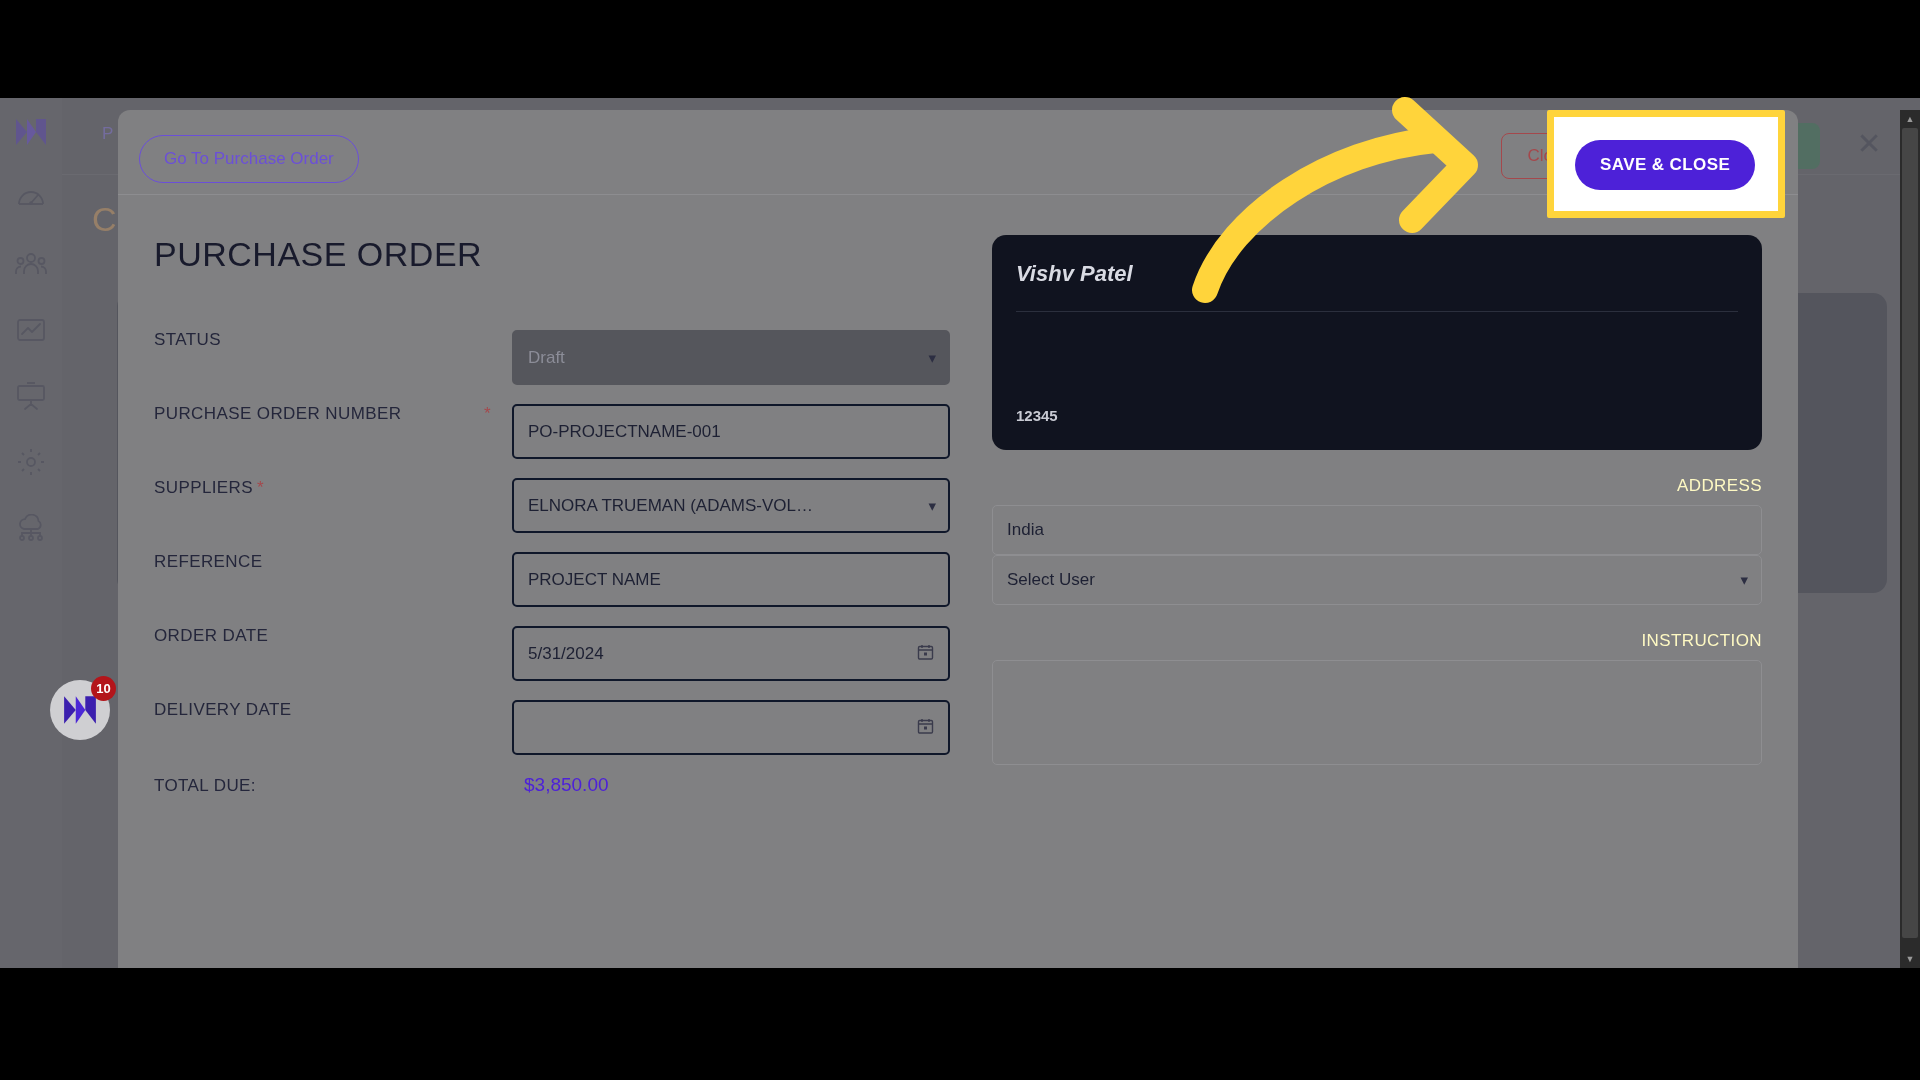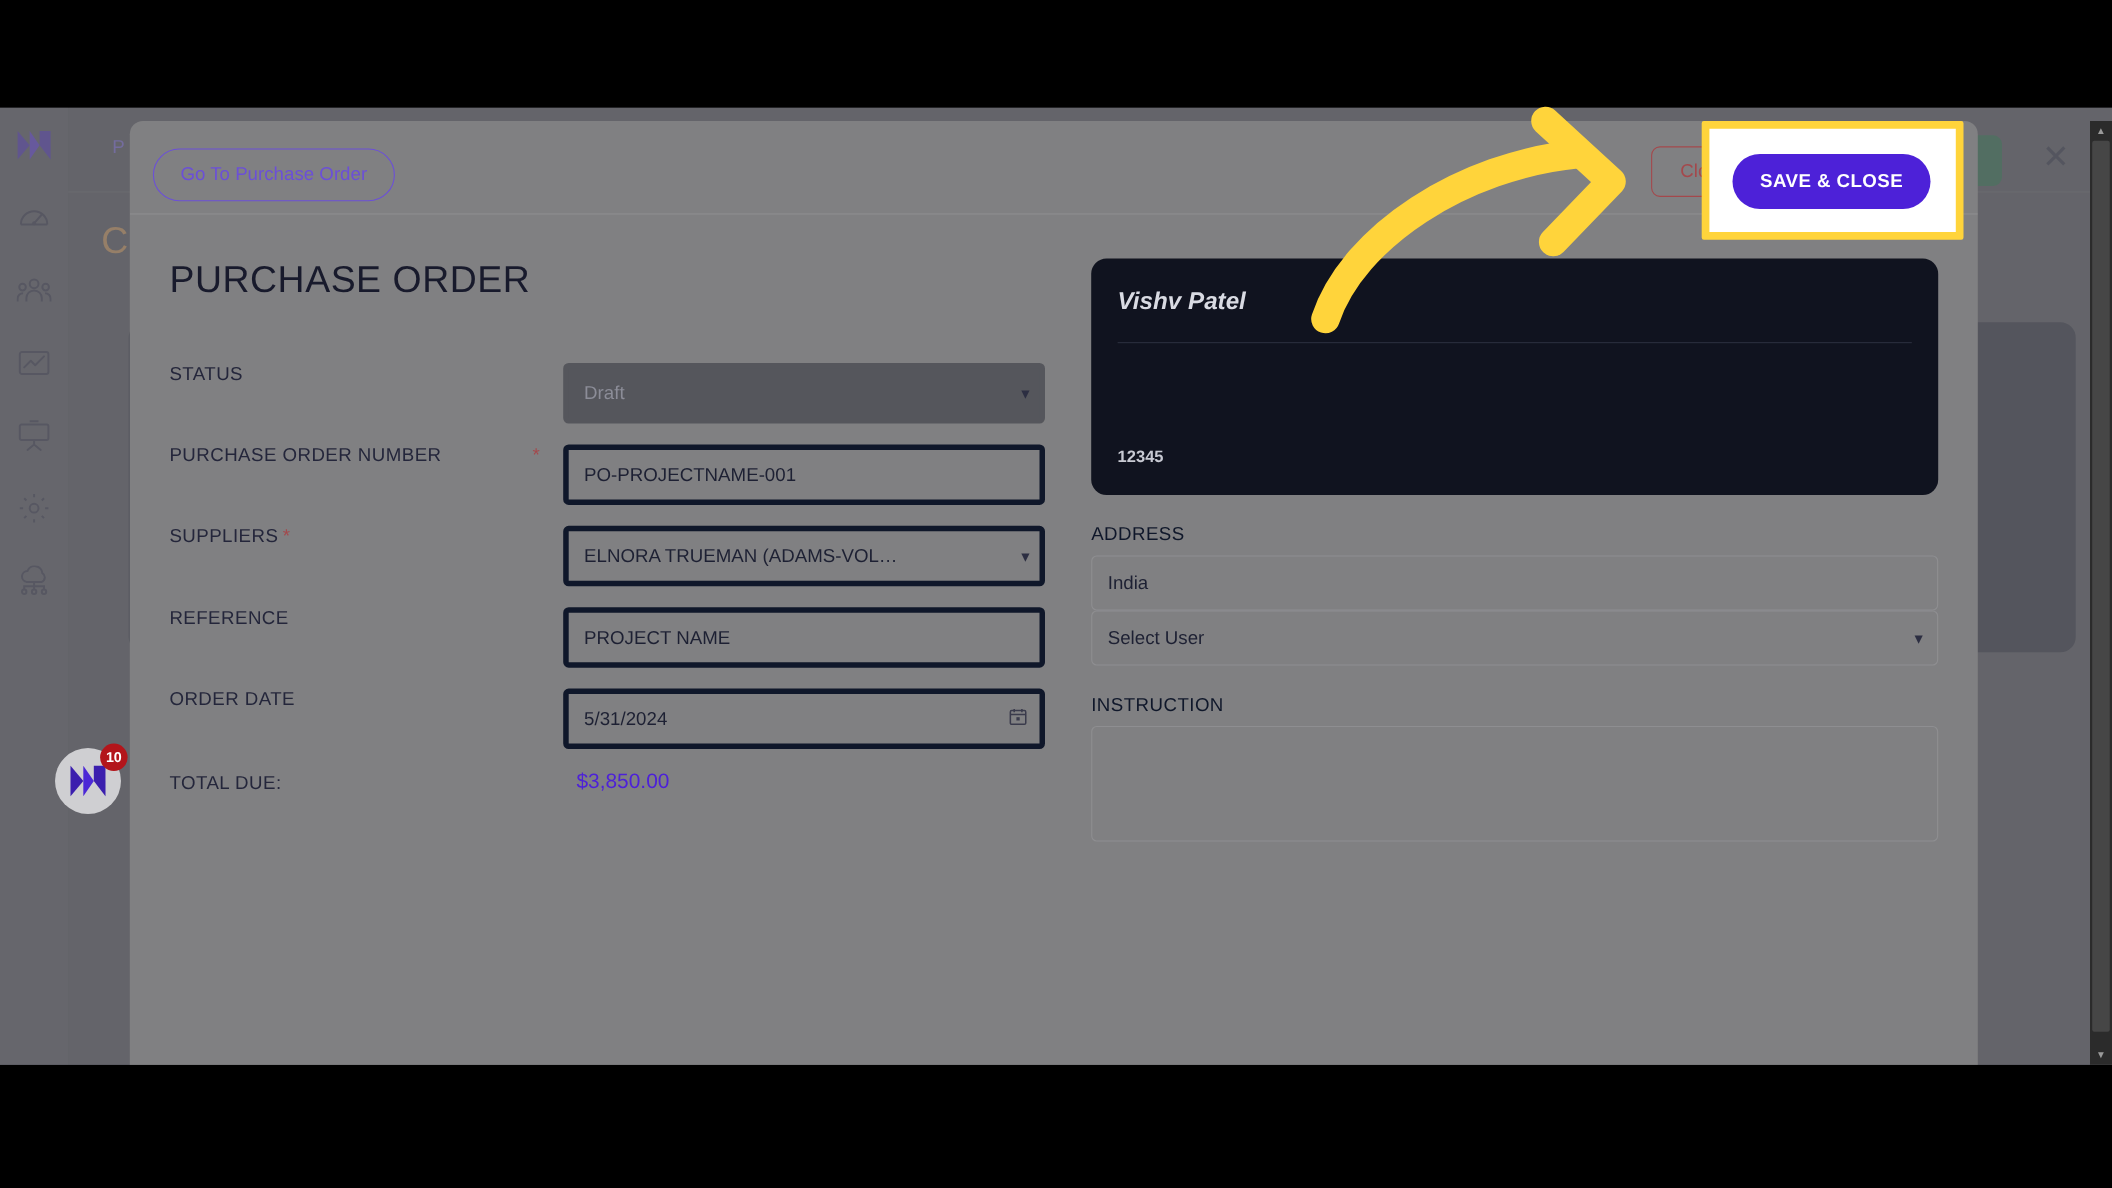--- a/index.html
+++ b/index.html
@@ -115,21 +115,21 @@
   .flabel {
     width: 330px; flex: none; font-size: 17px; color: #24263b;
     letter-spacing: .4px; text-transform: uppercase;
   }
   .req { color: #a4484c; margin-left: 4px; }
   .req-col { width: 28px; flex: none; color: #a4484c; font-size: 17px; }
   .fctl { flex: 1; position: relative; }
 
   .inp {
     width: 100%; height: 55px; padding: 0 44px 0 14px;
-    background: transparent; border: 5px solid #0f172a; border-radius: 5px;
+    background: transparent; border: 2px solid #0f172a; border-radius: 5px;
     font-size: 17px; color: #1d2033; font-family: inherit; outline: none;
   }
   .inp::placeholder { color: #5b5c6e; }
   .inp.disabled {
     background: #55565c; border-color: #55565c; color: #8c8d98;
   }
   .chev {
     position: absolute; right: 14px; top: 50%; transform: translateY(-50%);
     pointer-events: none; color: #2c2e42; font-size: 15px;
   }
@@ -143,21 +143,21 @@
 
   
   .dark-card {
     background: #10131f; border-radius: 14px; height: 215px;
     padding: 26px 24px 0 24px; position: relative;
   }
   .dark-name { color: #d9dbe3; font-size: 22px; font-weight: 700; font-style: italic; }
   .dark-rule { height: 1px; background: #2b2f3d; margin-top: 24px; }
   .dark-num { position: absolute; left: 24px; bottom: 26px; color: #c8cad3; font-size: 15px; font-weight: 700; }
 
-  .rlabel { font-size: 17px; color: #0f172a; letter-spacing: .4px; margin: 26px 0 9px 0; text-transform: uppercase; }
+  .rlabel { font-size: 17px; color: #fef9c3; letter-spacing: .4px; margin: 26px 0 9px 0; text-transform: uppercase; text-align: right; }
   .rinp {
     width: 100%; height: 50px; padding: 0 40px 0 14px;
     background: transparent; border: 1px solid #8e8e91; border-radius: 5px;
     font-size: 17px; color: #1d2033; font-family: inherit; outline: none;
   }
   .rinp::placeholder { color: #2a2c3e; }
   .rta {
     width: 100%; height: 105px; padding: 12px 14px;
     background: transparent; border: 1px solid #8e8e91; border-radius: 5px;
     font-size: 17px; color: #1d2033; font-family: inherit; outline: none; resize: none;
@@ -336,20 +336,34 @@
             <span class="cal-ic">
               <svg width="17" height="17" viewBox="0 0 17 17" fill="none" stroke="#3a3b4c" stroke-width="1.4">
                   <rect x="1.5" y="3" width="14" height="12.5" rx="1.2"></rect>
                   <path d="M1.5 6.5h14M5 1.5v3M12 1.5v3"></path>
                   <rect x="7" y="9" width="3" height="3" fill="#3a3b4c" stroke="none"></rect>
                 </svg>
             </span>
           </div>
         </div>
 
+        <div class="frow">
+          <div class="flabel">DELIVERY DATE</div>
+          <div class="req-col"></div>
+          <div class="fctl">
+            <input class="inp" value="" style="">
+            <span class="cal-ic">
+              <svg width="17" height="17" viewBox="0 0 17 17" fill="none" stroke="#3a3b4c" stroke-width="1.4">
+                  <rect x="1.5" y="3" width="14" height="12.5" rx="1.2"></rect>
+                  <path d="M1.5 6.5h14M5 1.5v3M12 1.5v3"></path>
+                  <rect x="7" y="9" width="3" height="3" fill="#3a3b4c" stroke="none"></rect>
+                </svg>
+            </span>
+          </div>
+        </div>
 
         <div class="total-row">
           <div class="flabel">TOTAL DUE:</div>
           <div class="req-col"></div>
           <div class="total-val">$3,850.00</div>
         </div>
       </div>
 
       <div class="col-right">
         <div class="dark-card">

